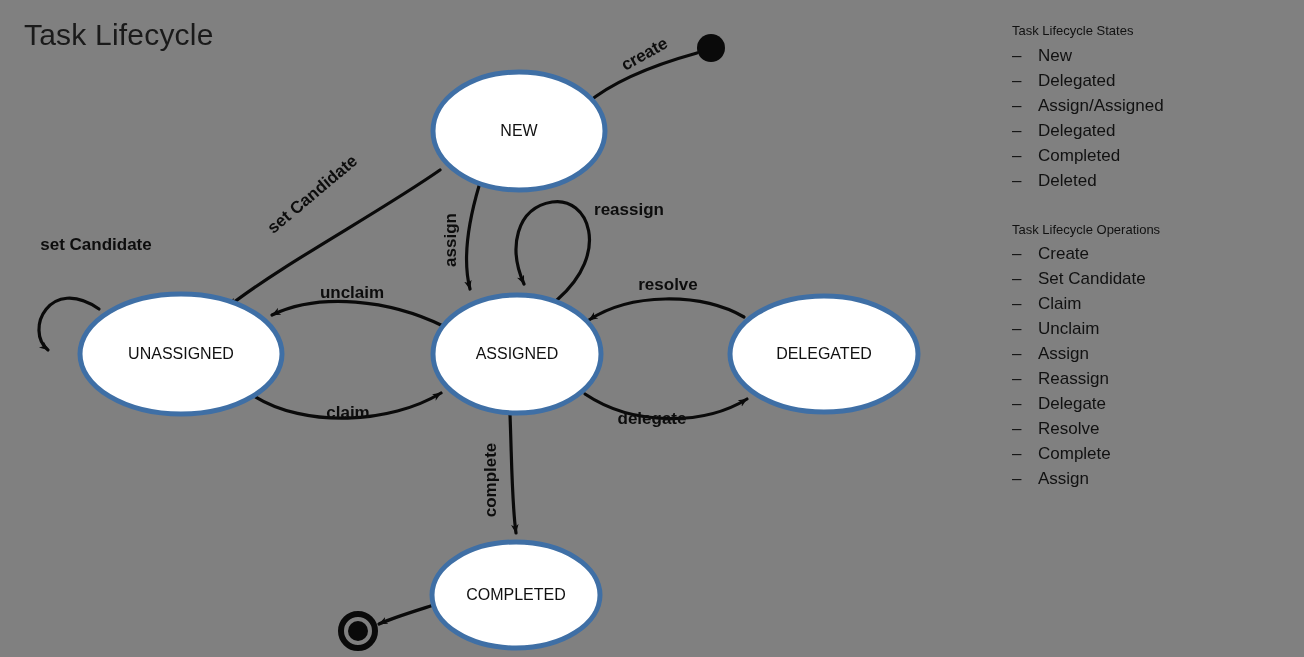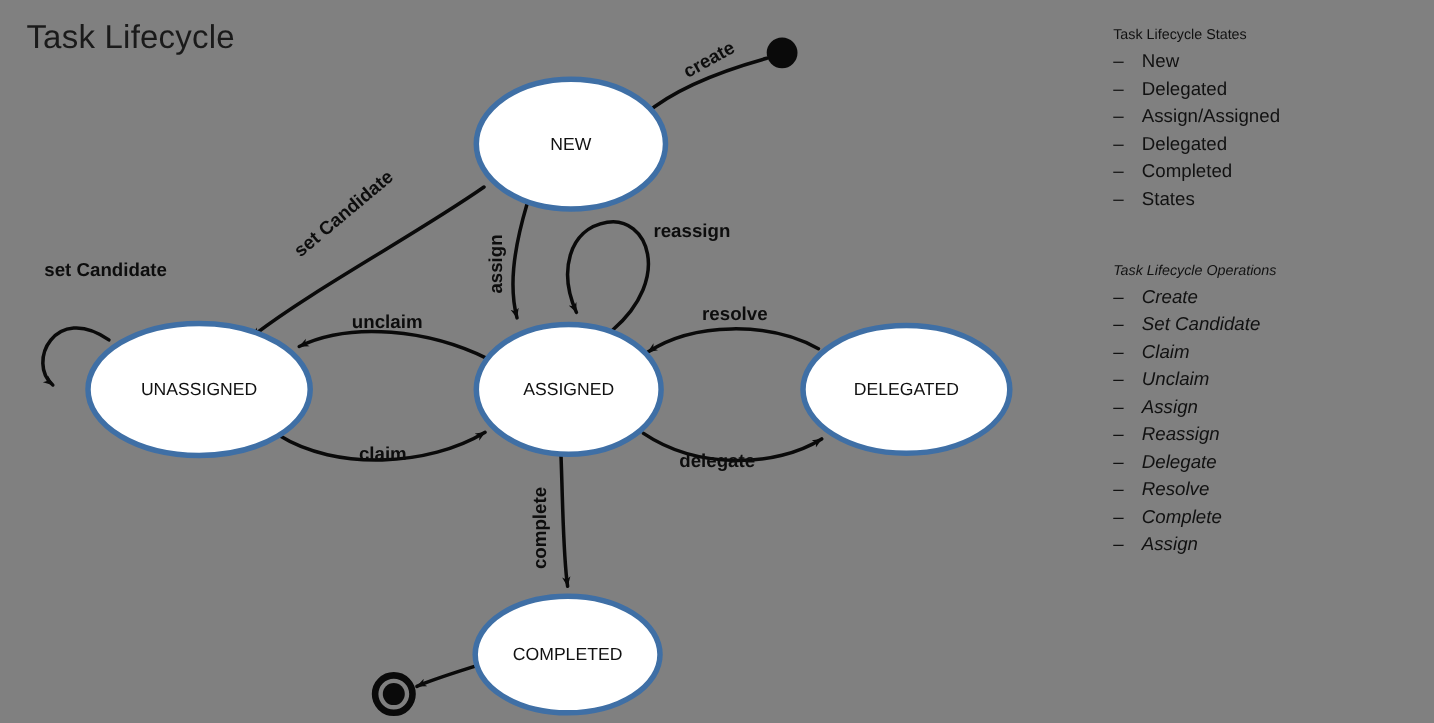--- a/index.html
+++ b/index.html
@@ -64,22 +64,21 @@
   .marker-fill {
     fill: #0a0a0a;
   }
   #legend {
     position: absolute;
     left: 1012px;
     top: 22px;
     width: 292px;
   }
   .legend-block + .legend-block {
-    margin-top: 44px;
-    font-style: italic;
+    margin-top: 28px;
   }
   .legend-heading {
     font-size: 13px;
     color: #111111;
     line-height: 1.35;
     margin-bottom: 3px;
     white-space: nowrap;
   }
   .legend-list {
     list-style: none;
@@ -224,21 +223,21 @@
         <li class="legend-item">
           <span class="legend-dash">–</span>
           <span class="legend-text">Delegated</span>
         </li>
         <li class="legend-item">
           <span class="legend-dash">–</span>
           <span class="legend-text">Completed</span>
         </li>
         <li class="legend-item">
           <span class="legend-dash">–</span>
-          <span class="legend-text">States</span>
+          <span class="legend-text">Deleted</span>
         </li>
       </ul>
     </div>
 
     <div class="legend-block">
       <div class="legend-heading">Task Lifecycle Operations</div>
       <ul class="legend-list">
         <li class="legend-item">
           <span class="legend-dash">–</span>
           <span class="legend-text">Create</span>

